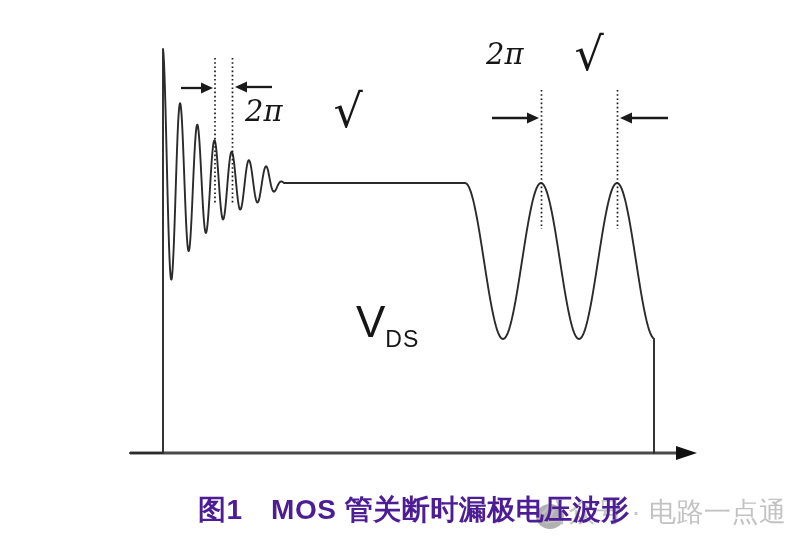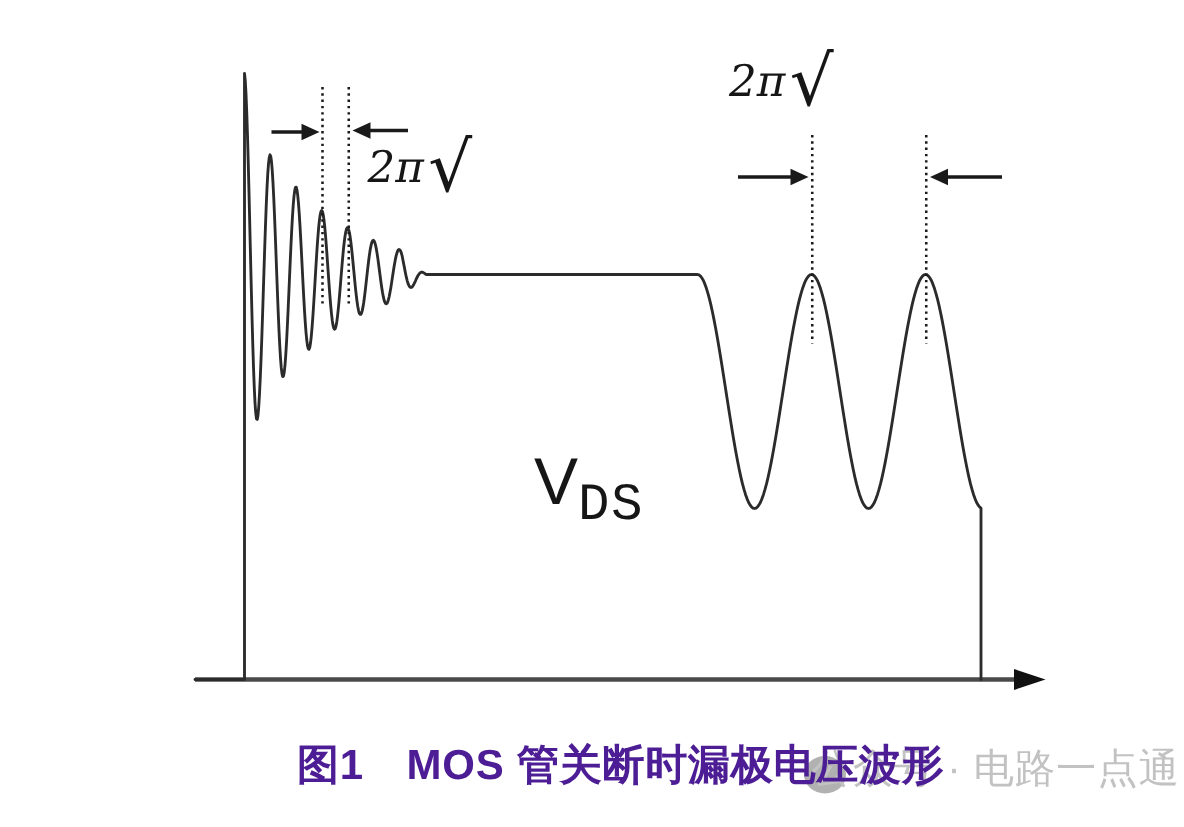--- a/index.html
+++ b/index.html
@@ -13,41 +13,42 @@
   .stage svg{position:absolute;left:0;top:0;}
   
   .formula{
     position:absolute;
     display:flex;
     align-items:flex-start;
     font-family:"DejaVu Serif","Liberation Serif",serif;
     font-style:italic;
     color:#161616;
     white-space:nowrap;
+    gap:48px;
   }
   .formula .coef{font-size:29px;line-height:1;padding-top:10px;}
   .formula .rad{
     font-size:46px;line-height:1;font-style:normal;
     margin:0 -3px 0 3px;transform:translateY(1px);
   }
   .formula .radicand{
     margin-top:9px;
     border-top:2.4px solid #161616;
     font-size:29px;line-height:1;
     padding:2px 6px 0 2px;
   }
   .formula .radicand sub{font-size:17px;font-style:italic;line-height:1;}
   .formula .radicand .t2{margin-left:7px;}
   
   .vds{
     position:absolute;left:356px;top:300px;
     color:#161616;font-family:"Liberation Sans",sans-serif;
     font-size:44px;line-height:1;
   }
-  .vds sub{font-size:35px;letter-spacing:1px;font-family:Liberation Mono, monospace;}
+  .vds sub{font-size:23px;letter-spacing:1px;}
   
   .caption{
     position:absolute;left:198px;top:491px;
     font-size:28px;font-weight:700;color:#4c1d95;
     letter-spacing:0.5px;white-space:pre;z-index:3;
   }
   .watermark{
     position:absolute;left:541px;top:494px;
     font-size:27px;font-weight:400;color:#c2c2c2;
     letter-spacing:0.5px;white-space:pre;z-index:1;

